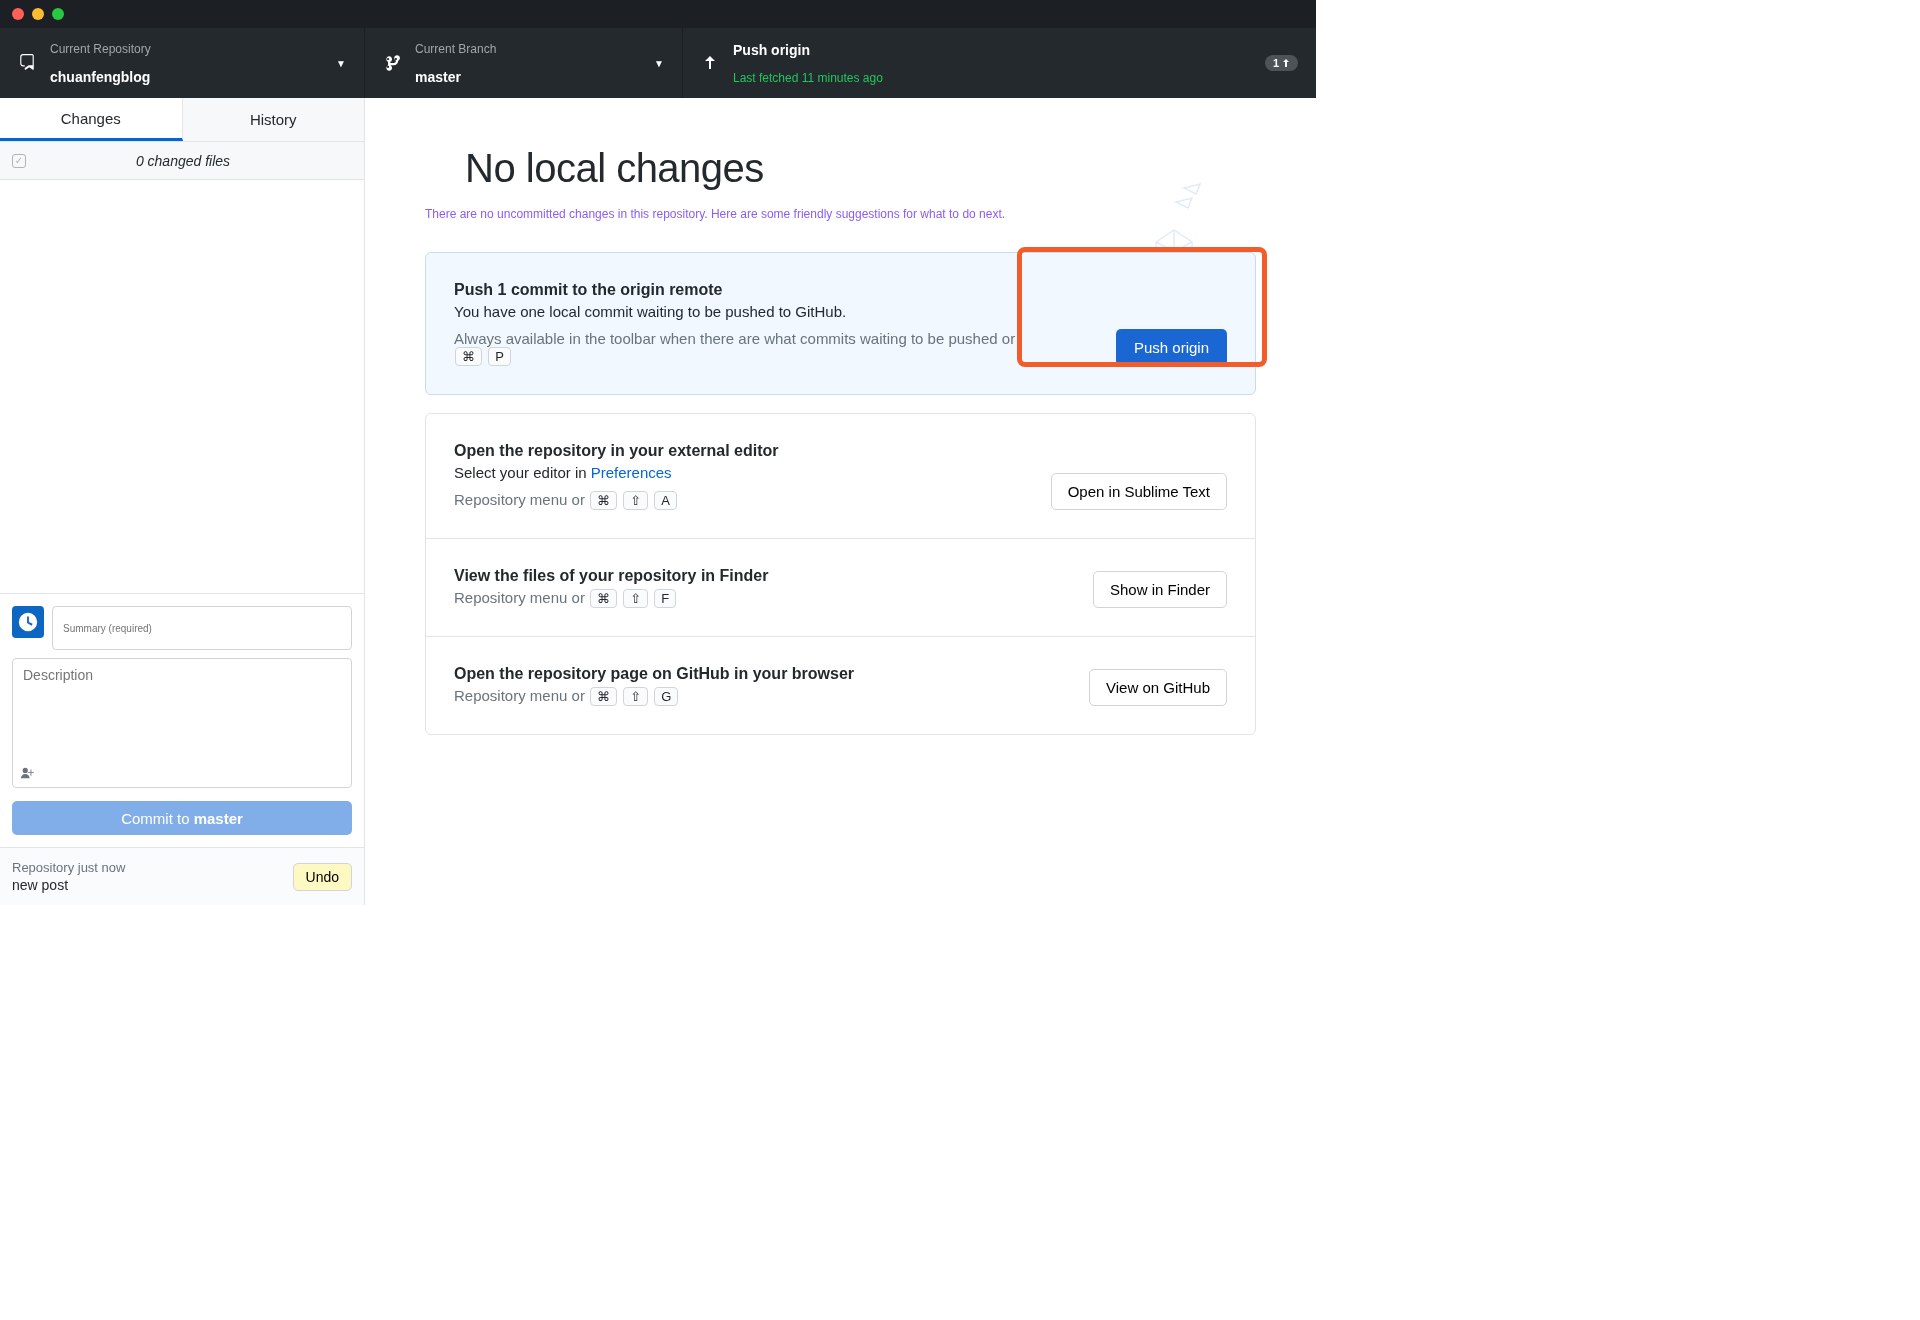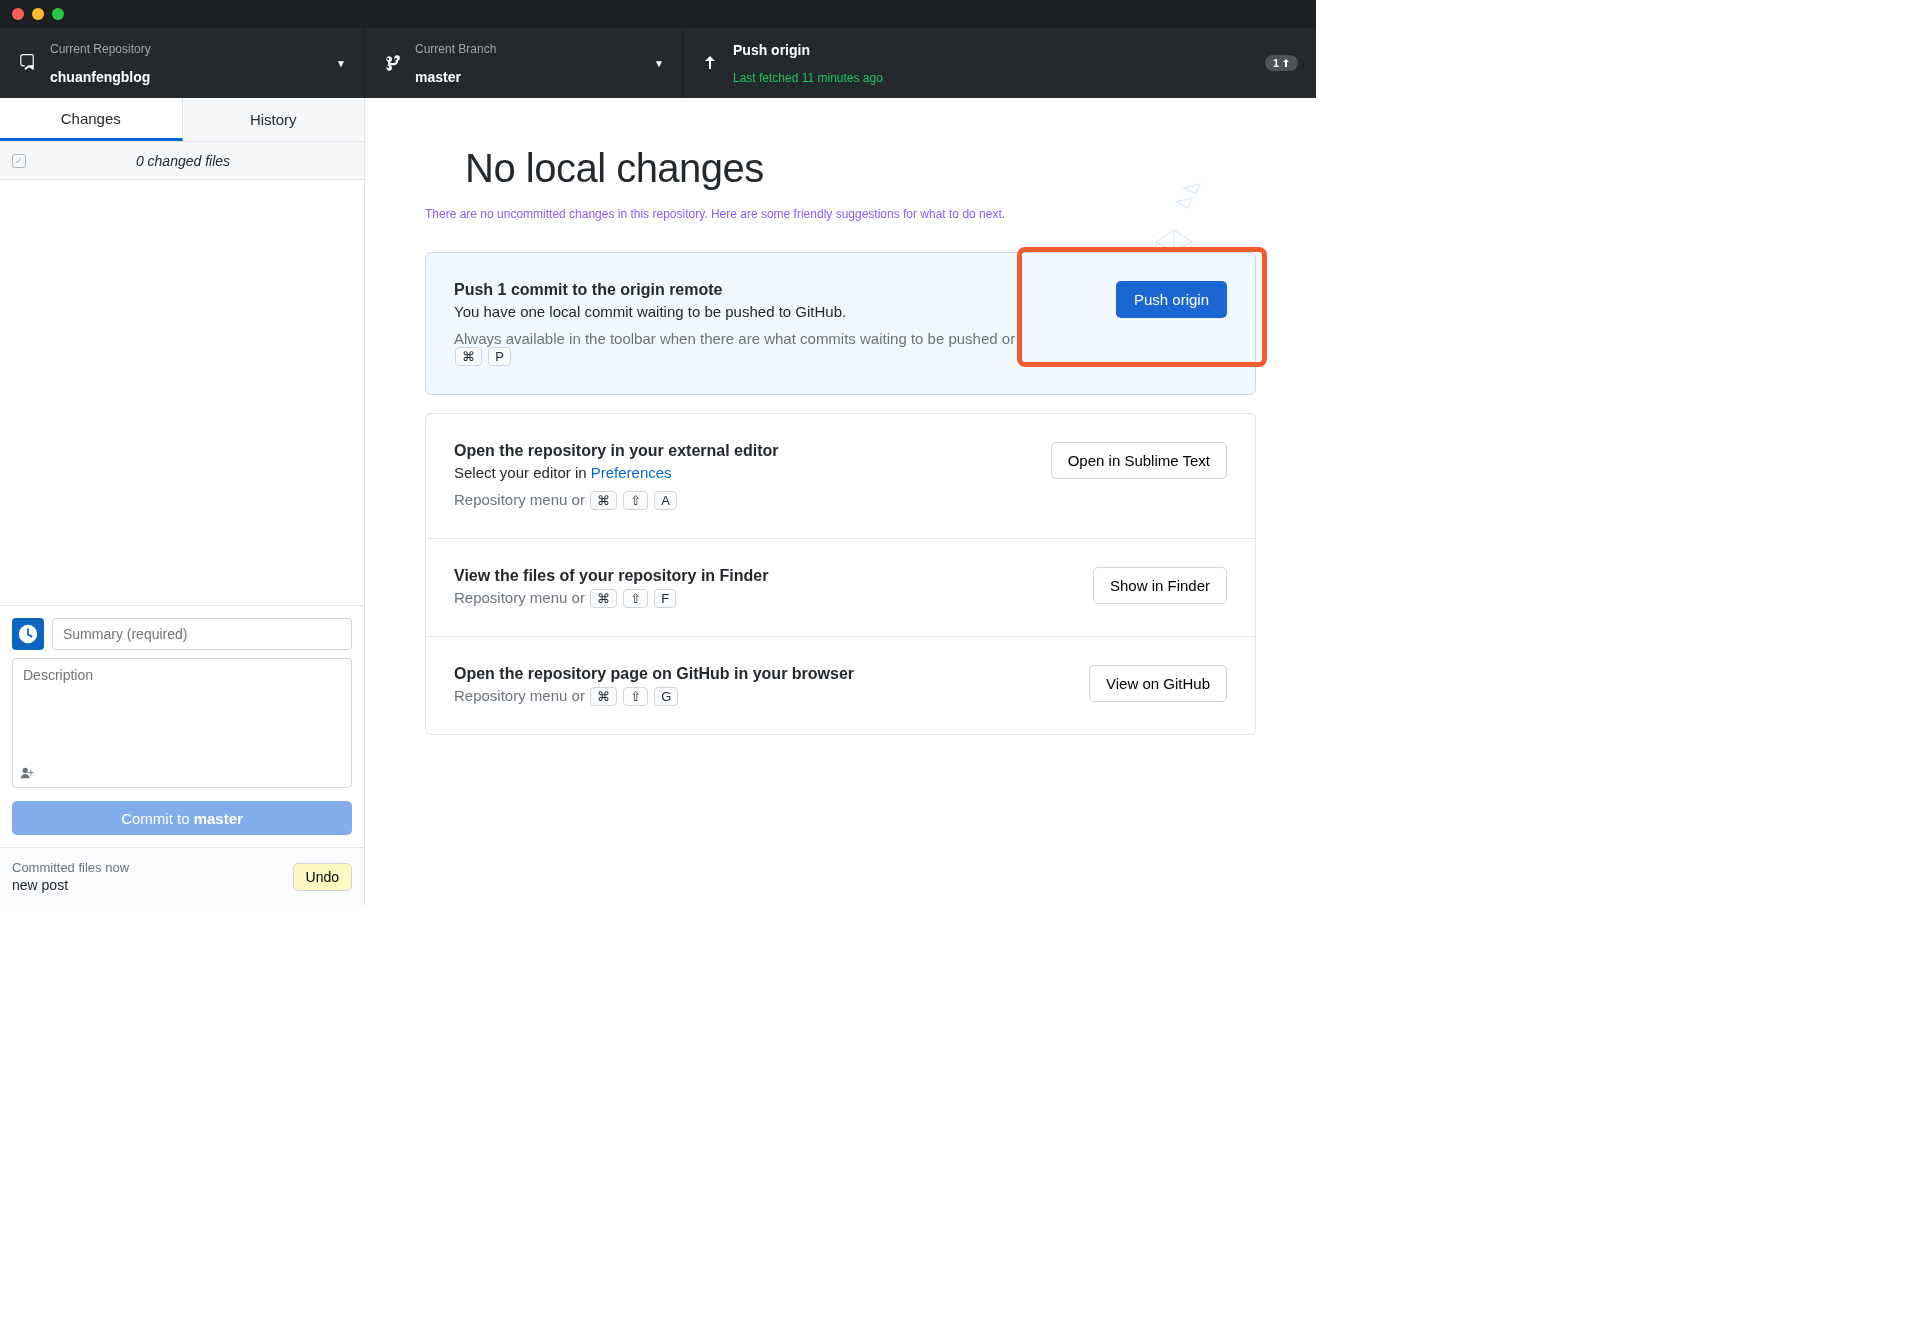--- a/index.html
+++ b/index.html
@@ -109,22 +109,22 @@
       padding: 12px;
       background: #fff;
     }
     .summary-row { display: flex; gap: 8px; margin-bottom: 8px; }
     .avatar {
       width: 32px; height: 32px; background: #0d66c2; border-radius: 4px;
       display: flex; align-items: center; justify-content: center;
     }
     .avatar svg { fill: #fff; width: 22px; height: 22px; }
     .summary-input {
-      flex: 1; height: 32px; border: 1px solid #d1d5da; border-radius: 4px;
-      padding: 0 10px; font-size: 14px; font-family: inherit;
+      flex: 1; height: 44px; border: 1px solid #d1d5da; border-radius: 4px;
+      padding: 0 10px; font-size: 10px; font-family: inherit;
     }
     .desc-wrap { position: relative; }
     .desc-input {
       width: 100%; height: 130px; border: 1px solid #d1d5da; border-radius: 4px;
       padding: 8px 10px; font-size: 14px; font-family: inherit; resize: none;
     }
     .coauthor-icon {
       position: absolute; bottom: 8px; left: 8px; color: #6a737d; font-size: 13px;
     }
     .commit-btn {
@@ -146,21 +146,21 @@
     }
     
     .main { flex: 1; padding: 48px 60px 40px 60px; overflow-y: auto; }
     .main h1 { font-size: 40px; font-weight: 400; margin-bottom: 14px; letter-spacing: -0.5px; margin-left: 40px; }
     .main-sub { font-size: 12px; color: #8b5cf6; margin-bottom: 29px; max-width: 720px; line-height: 1.5; }
     .card {
       border: 1px solid #d1dbe6;
       border-radius: 6px;
       padding: 28px;
       display: flex;
-      align-items: flex-start;
+      align-items: flex-end;
       justify-content: space-between;
       gap: 26px;
     }
     .card.blue { background: #f1f8ff; border-color: #c8dcf0; margin-bottom: 18px; }
     .card-stack { border: 1px solid #e1e4e8; border-radius: 6px; }
     .card-stack .card { border: none; border-radius: 0; border-bottom: 1px solid #e1e4e8; }
     .card-stack .card:last-child { border-bottom: none; }
     .card-text h3 { font-size: 16px; font-weight: 600; margin-bottom: 4px; }
     .card-text p { font-size: 15px; color: #24292e; margin-bottom: 10px; }
     .card-text .hint { font-size: 15px; color: #6a737d; }
@@ -274,21 +274,21 @@
               <path d="M6 8a3 3 0 100-6 3 3 0 000 6zm-5 6a5 5 0 0110 0H1zm12-7h3v1h-3v3h-1V8H9V7h3V4h1v3z" fill-rule="evenodd"></path>
             </svg>
         </span>
       </div>
       <button class="commit-btn">
         <span>Commit to </span><strong>master</strong>
       </button>
     </div>
     <div class="undo-row">
       <div class="undo-text">
-        <span class="cm-time">Committed files now</span>
+        <span class="cm-time">Repository just now</span>
         <span class="cm-msg">new post</span>
       </div>
       <button class="undo-btn">Undo</button>
     </div>
   </div>
 
   <div class="main">
     <div class="main-head-wrap">
       <svg class="decor-svg" width="110" height="110" viewBox="0 0 110 110" fill="none" stroke="#c9dcf3" stroke-width="1.5">
         <path d="M78 6l16-4-4 10-12-6z"></path>

